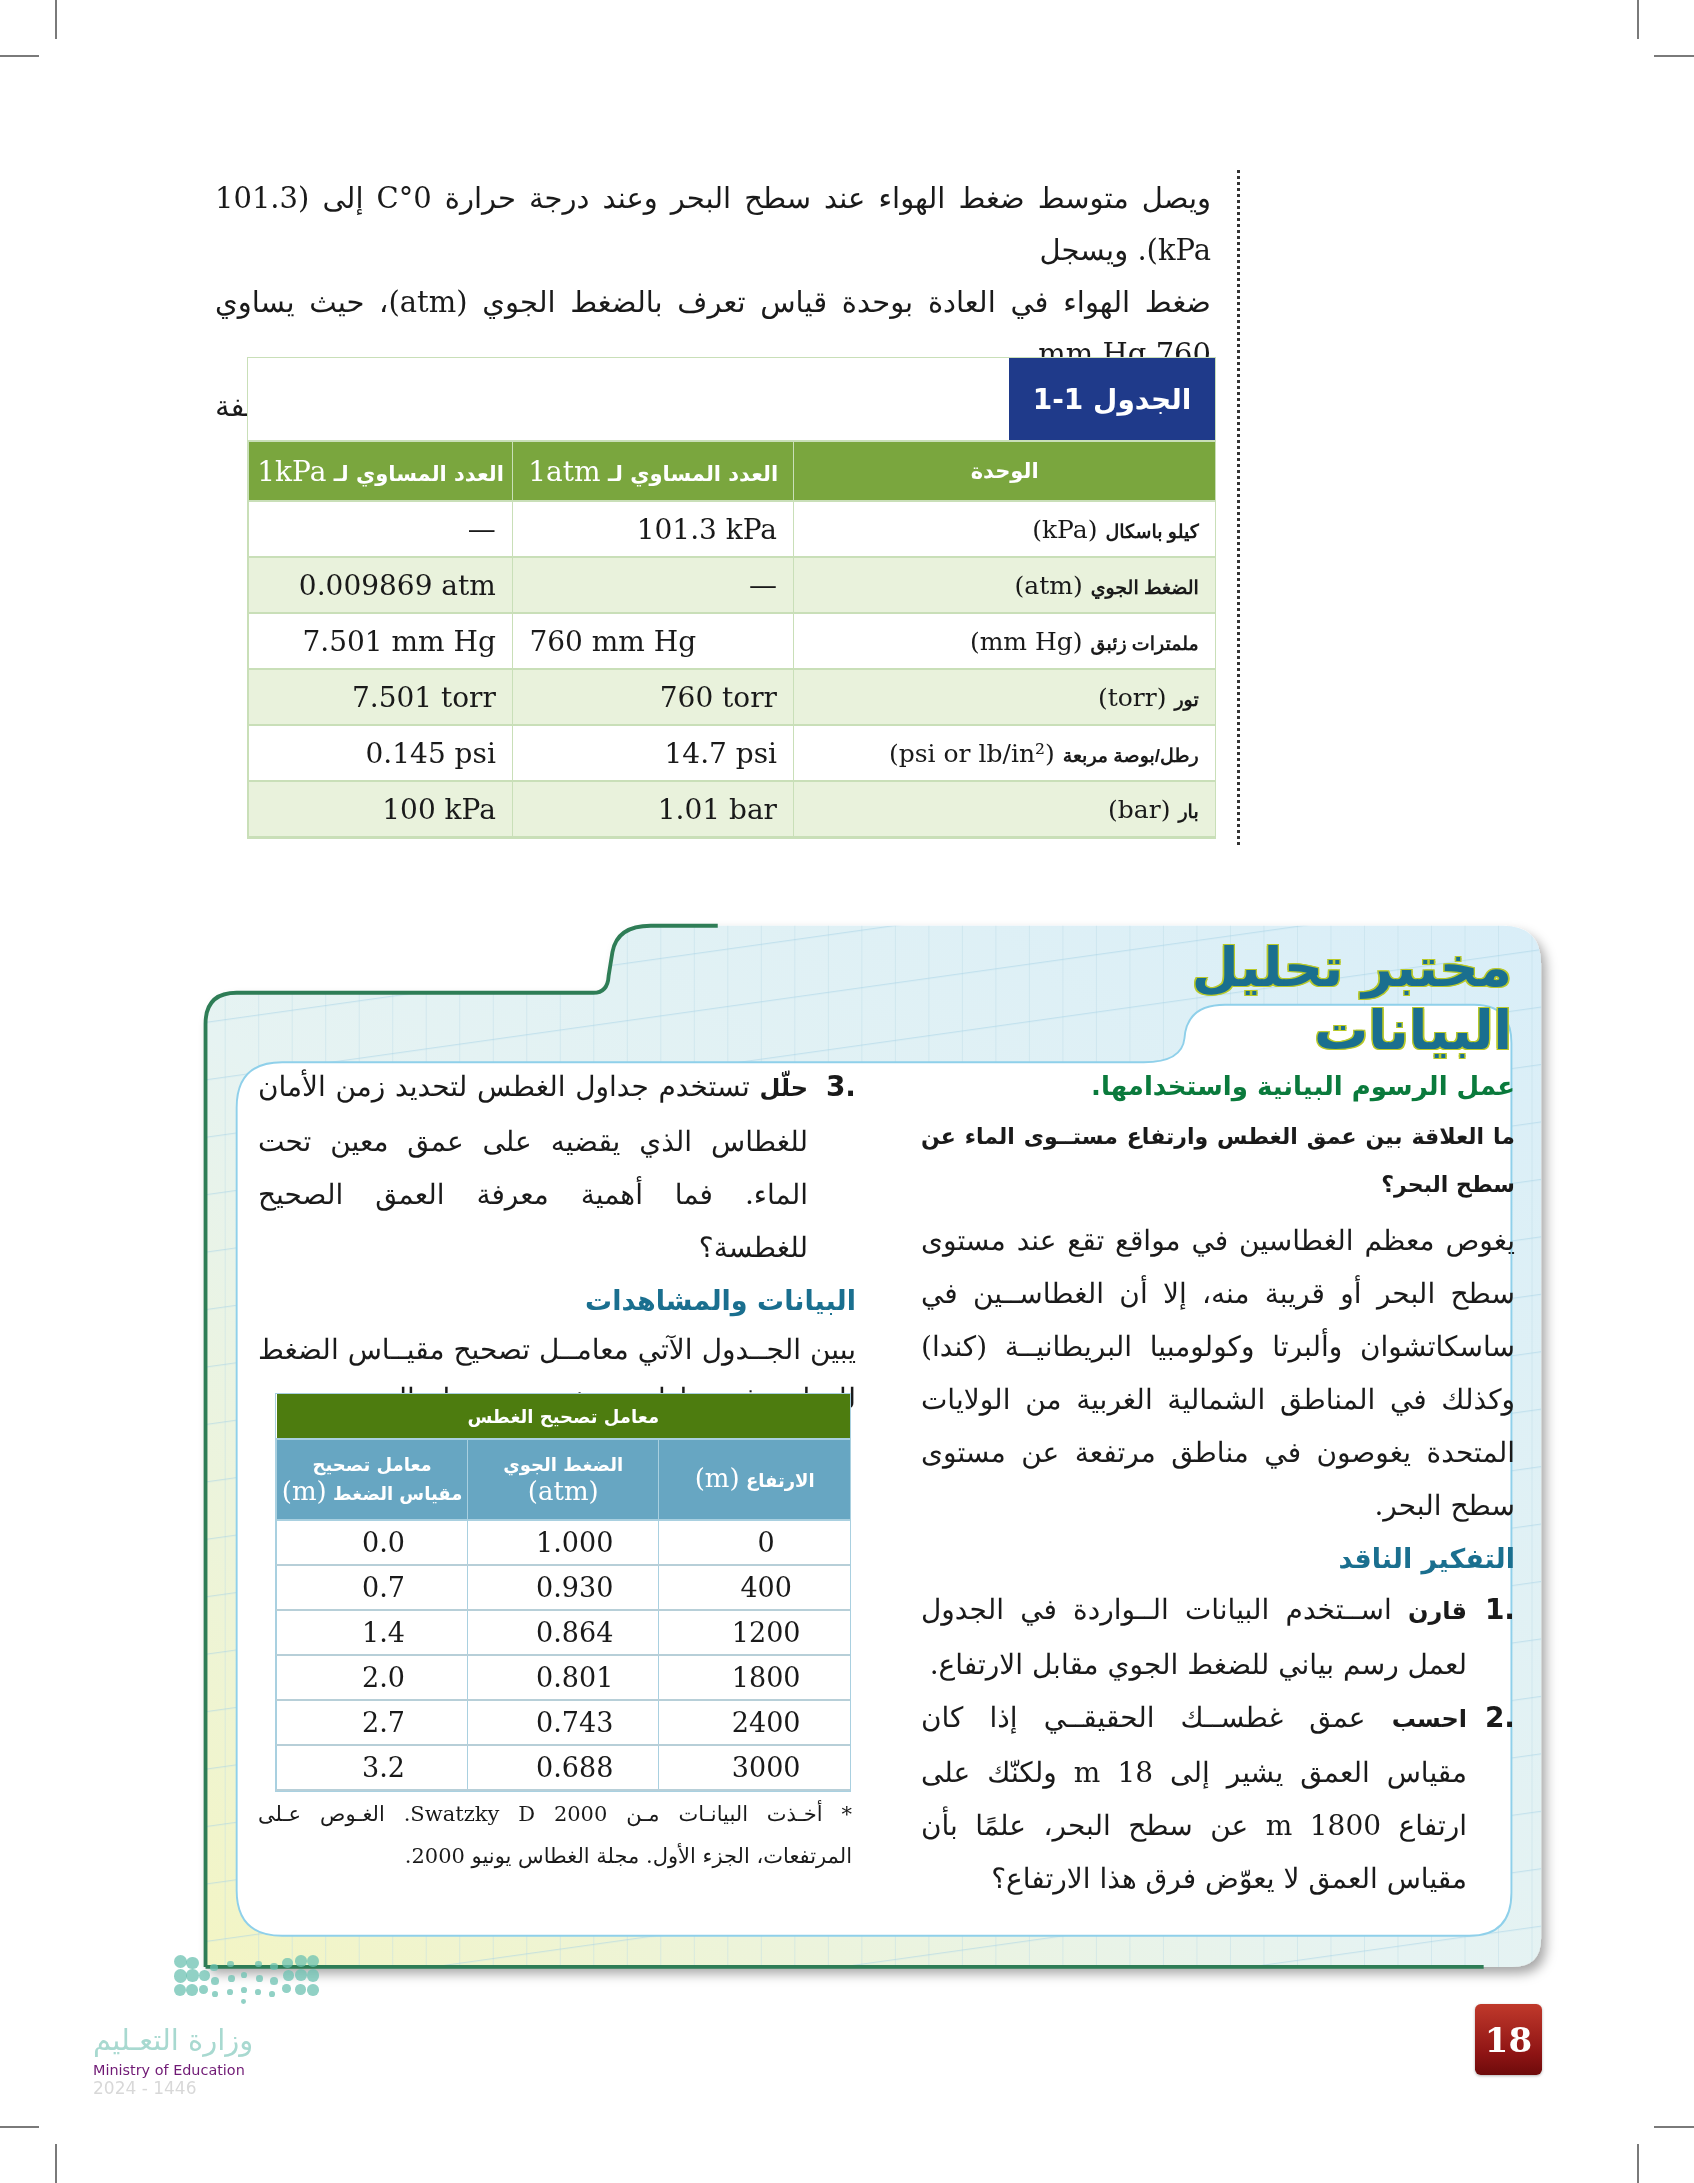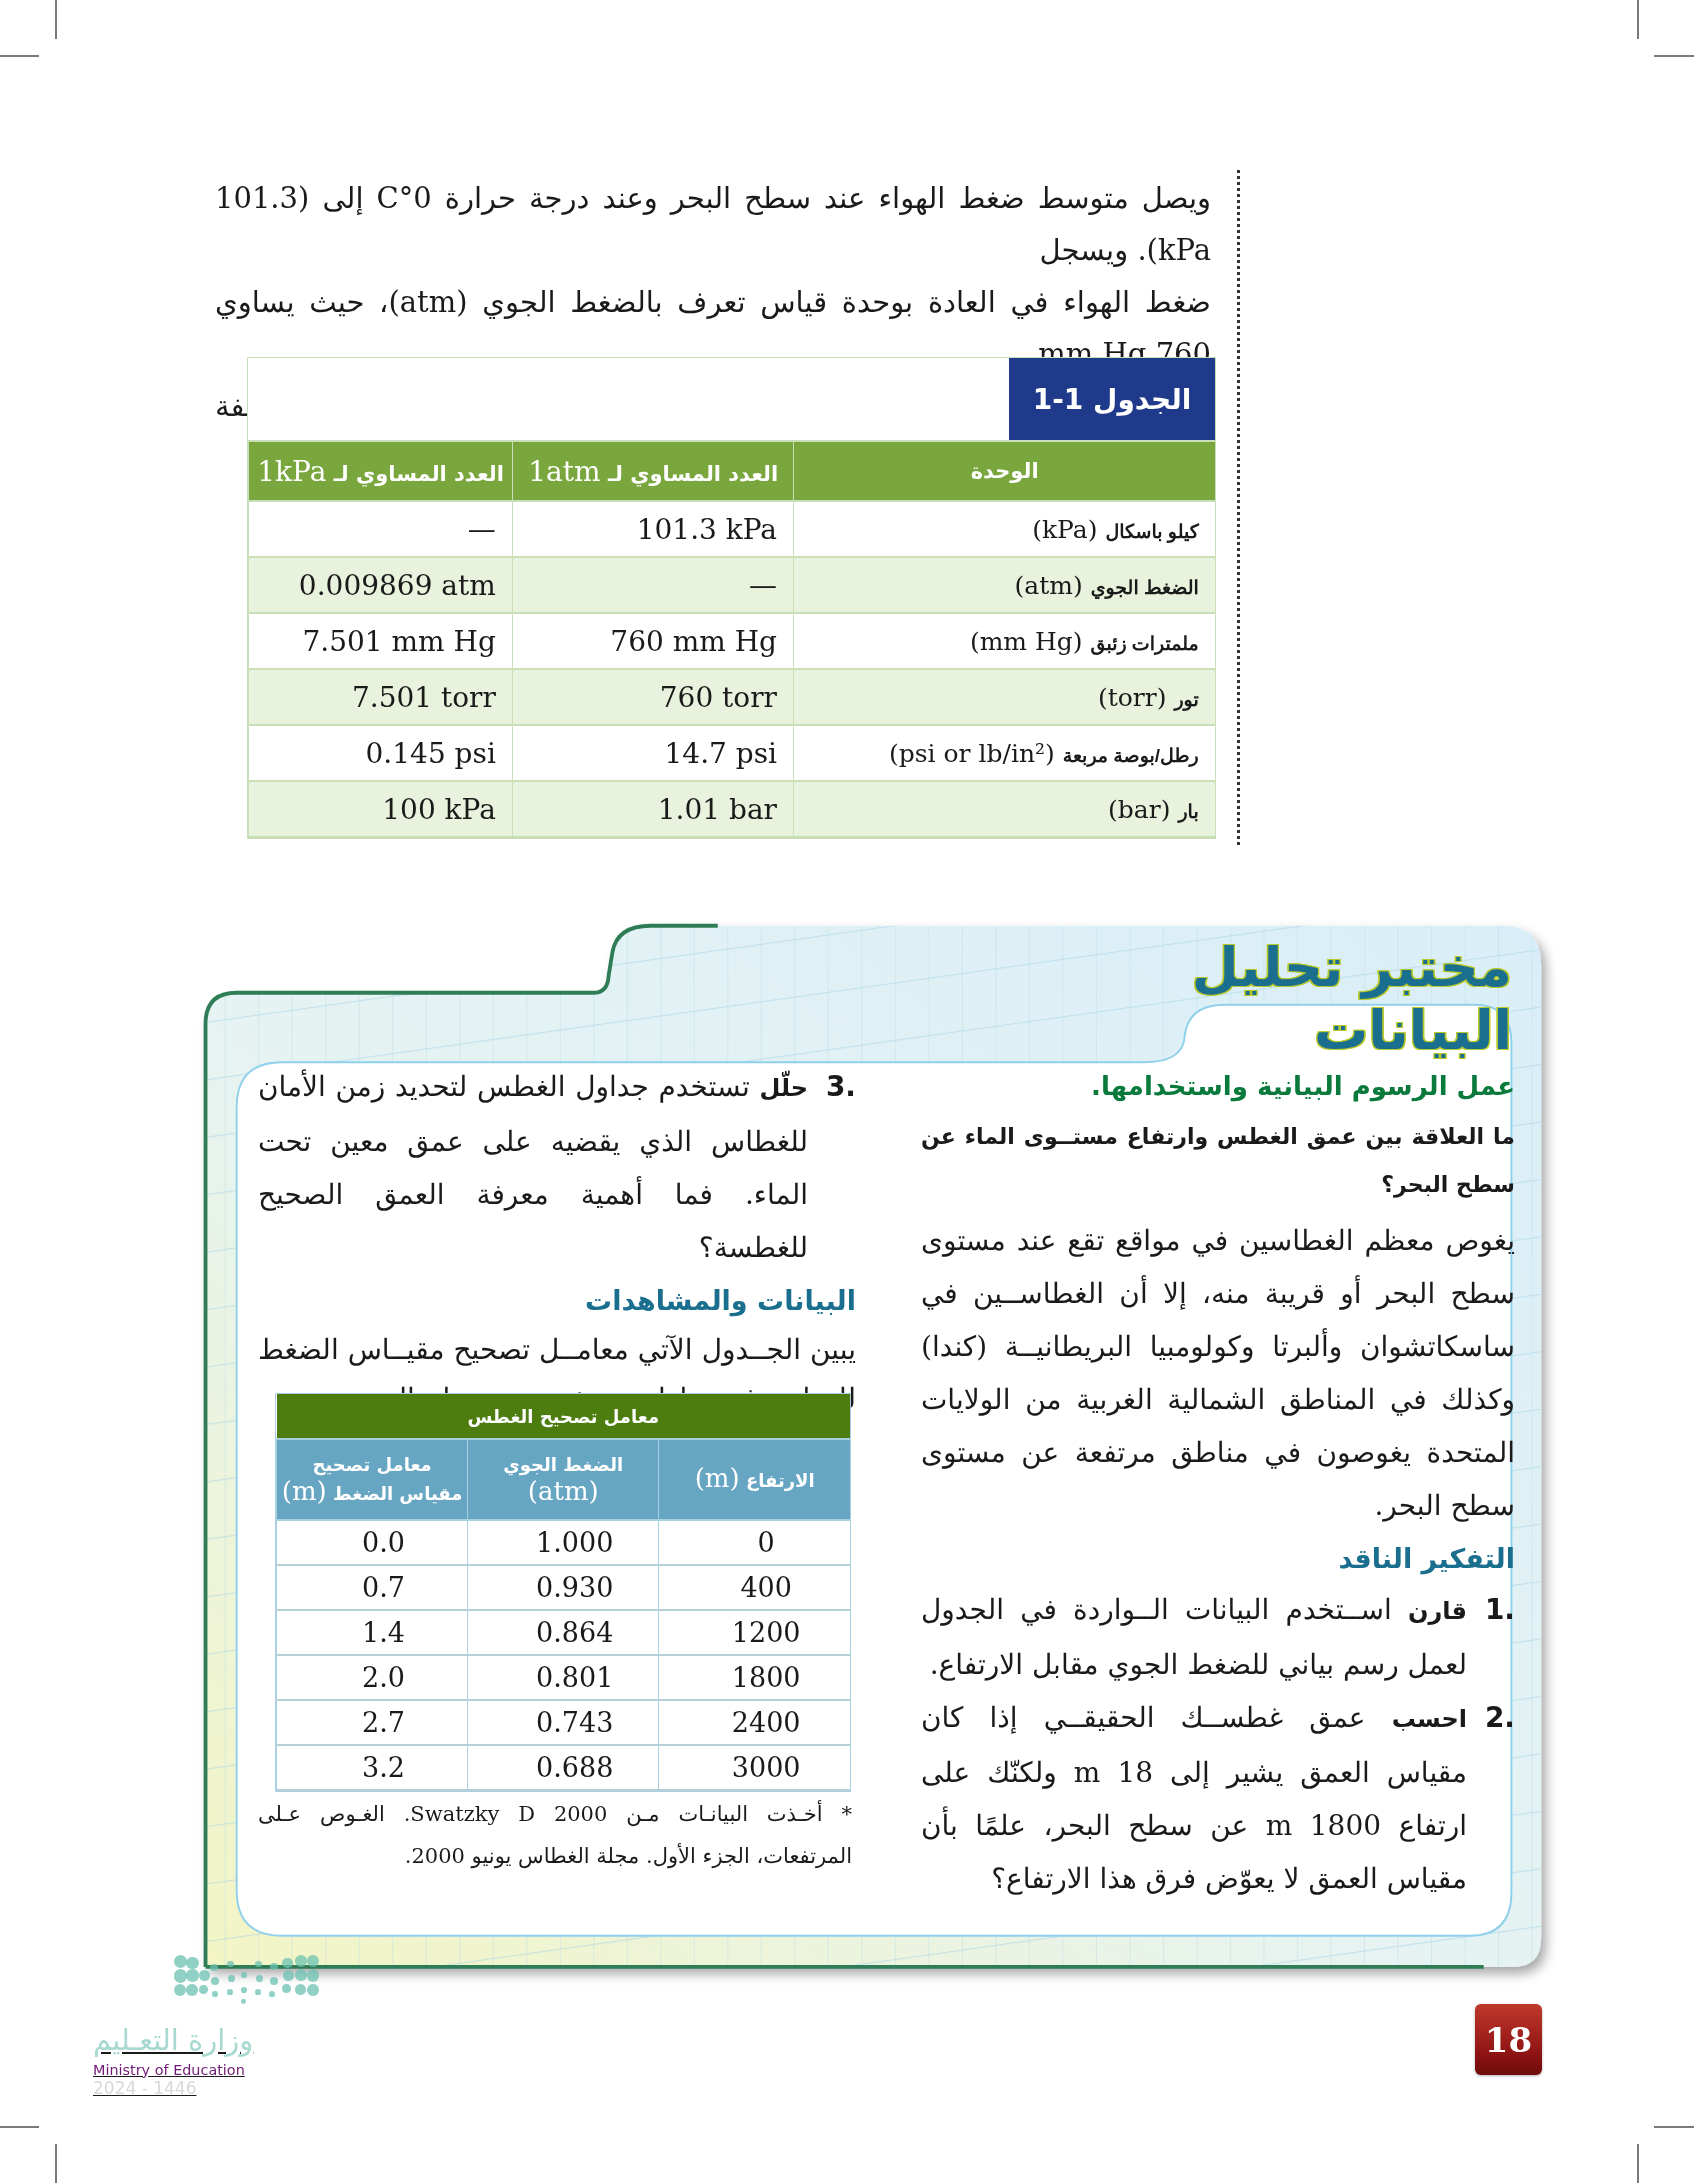--- a/index.html
+++ b/index.html
@@ -57,21 +57,21 @@
   table.dive th.title { background:#4d7c0f; color:#fff; height:42px; font-family:"DejaVu Sans", sans-serif; font-weight:bold; font-size:18px; border-bottom:2.9px solid #a9d0e0; }
   table.dive th.sub { background:#67a6c2; color:#fff; height:77px; font-family:"DejaVu Sans", sans-serif; font-weight:bold; font-size:18px; line-height:26px; border-left:1.9px solid #a9d0e0; border-bottom:2.9px solid #a9d0e0; }
   table.dive th.sub .latin { font-family:"DejaVu Serif", serif; font-weight:normal; font-size:26px; }
   table.dive td { height:41px; text-align:center; font-size:27px; border-left:1.9px solid #a9d0e0; border-bottom:2.9px solid #b7cfd8;padding-left:24px; }
   #footnote { left:258px; top:1793px; width:594px; direction:rtl; font-size:21px; line-height:42px; text-align:justify; text-align-last:right; }
 
   
   #page-num { left:1475px; top:2004px; width:67px; height:71px; border-radius:5.7px;
               background:linear-gradient(#c0392b, #8e1414 70%, #6e0b0b); color:#fff; display:flex; align-items:center; justify-content:center;
               font-family:"DejaVu Serif", serif; font-weight:bold; font-size:34px; box-shadow:0 1px 2.9px rgba(0,0,0,0.3); }
-  #ministry { left:93px; top:1955px; width:201px;text-decoration:underline; }
+  #ministry { left:93px; top:1955px; width:201px; }
   #ministry-dots { position:relative; width:168px; height:57px; margin-left:81px; }
   #ministry-dots span { position:absolute; border-radius:50%; background:#6cc1b2; opacity:0.75; }
   #ministry-ar { font-family:"DejaVu Sans", sans-serif; font-size:29px; color:#a8d9d0; direction:rtl; text-align:left; margin-top:10.5px; letter-spacing:1.9px; }
   #ministry-en { font-family:"DejaVu Sans", sans-serif; font-size:14.4px; color:#701a75; margin-top:5px; }
   #ministry-yr { font-family:"DejaVu Sans", sans-serif; font-size:17px; color:#d8d8d8; margin-top:0; }
 </style>
 </head>
 <body>
 
 <div class="crop" style="left:55px;top:0;width:2.4px;height:39px;"></div>
@@ -113,21 +113,21 @@
           <td class="val" style="text-align:right">101.3 kPa</td>
           <td class="val" style="text-align:right">—</td>
         </tr>
         <tr class="alt">
           <td class="unit"><span class="ar">الضغط الجوي</span> <span>(atm)</span></td>
           <td class="val" style="text-align:right">—</td>
           <td class="val" style="text-align:right">0.009869 atm</td>
         </tr>
         <tr>
           <td class="unit"><span class="ar">ملمترات زئبق</span> <span>(mm Hg)</span></td>
-          <td class="val" style="text-align:right">760 mm Hg</td>
+          <td class="val" style="text-align:left">760 mm Hg</td>
           <td class="val" style="text-align:right">7.501 mm Hg</td>
         </tr>
         <tr class="alt">
           <td class="unit"><span class="ar">تور</span> <span>(torr)</span></td>
           <td class="val" style="text-align:right">760 torr</td>
           <td class="val" style="text-align:right">7.501 torr</td>
         </tr>
         <tr>
           <td class="unit"><span class="ar">رطل/بوصة مربعة</span> <span>(psi or lb/in²)</span></td>
           <td class="val" style="text-align:right">14.7 psi</td>

